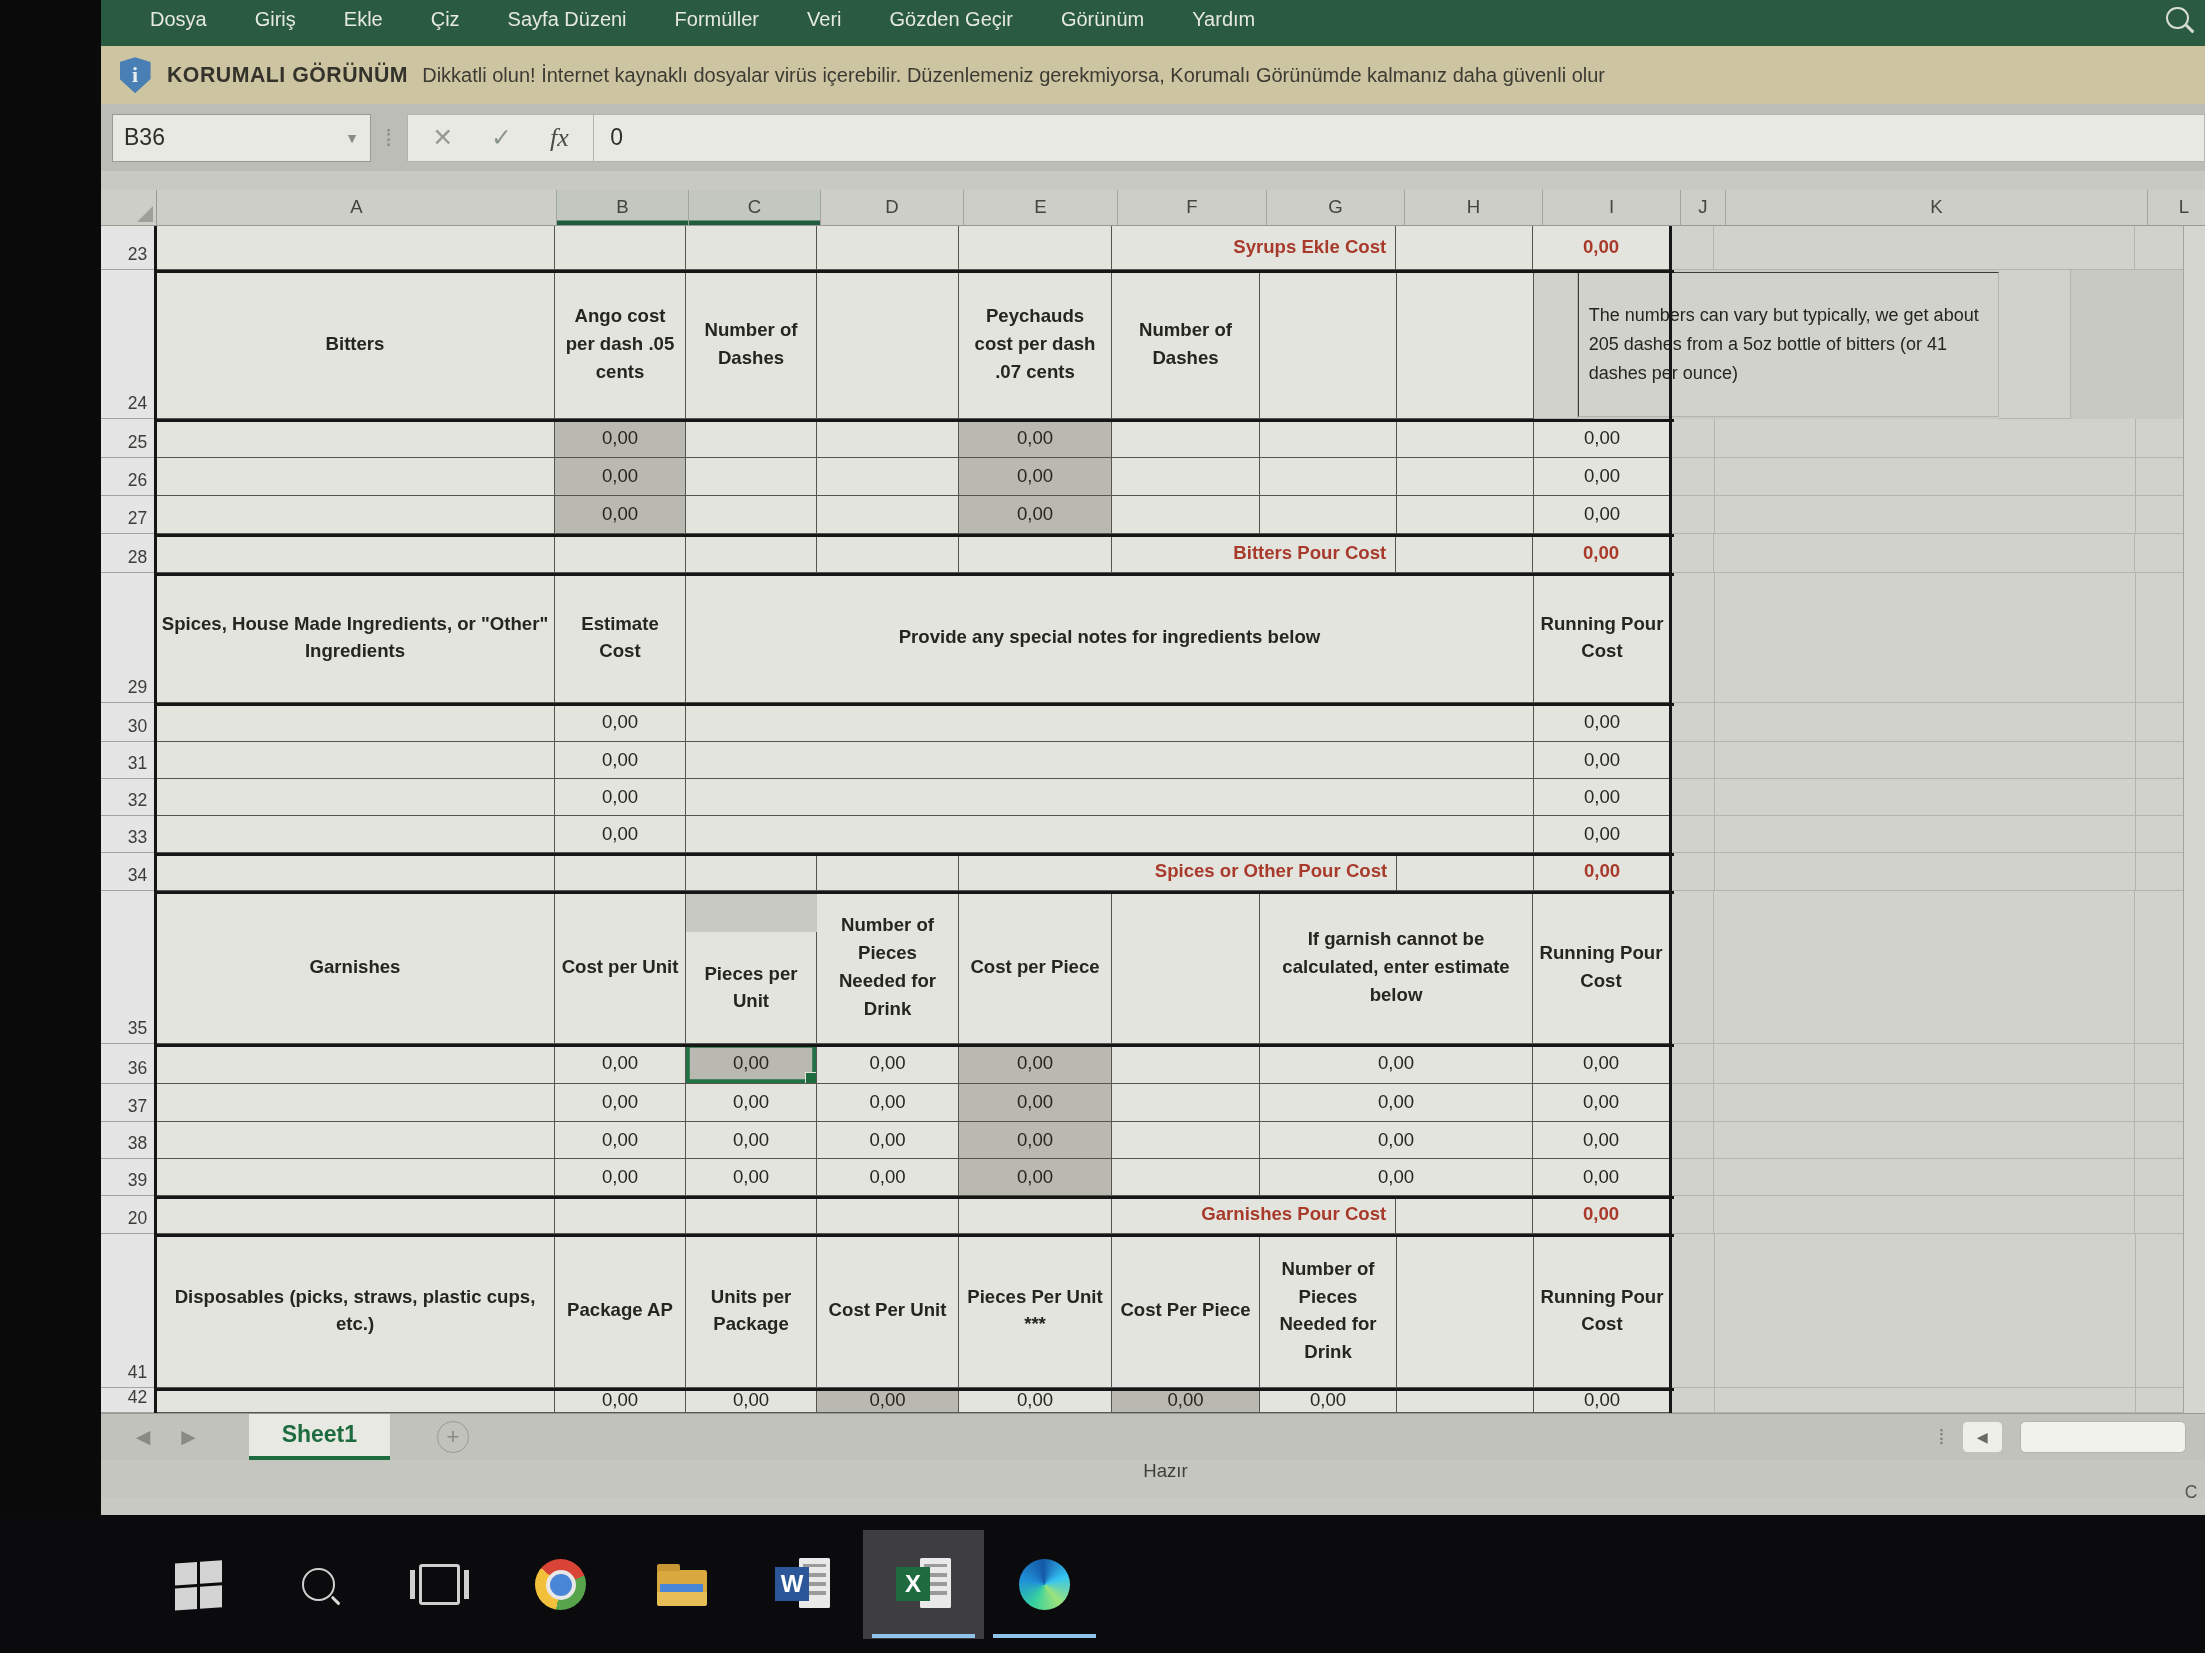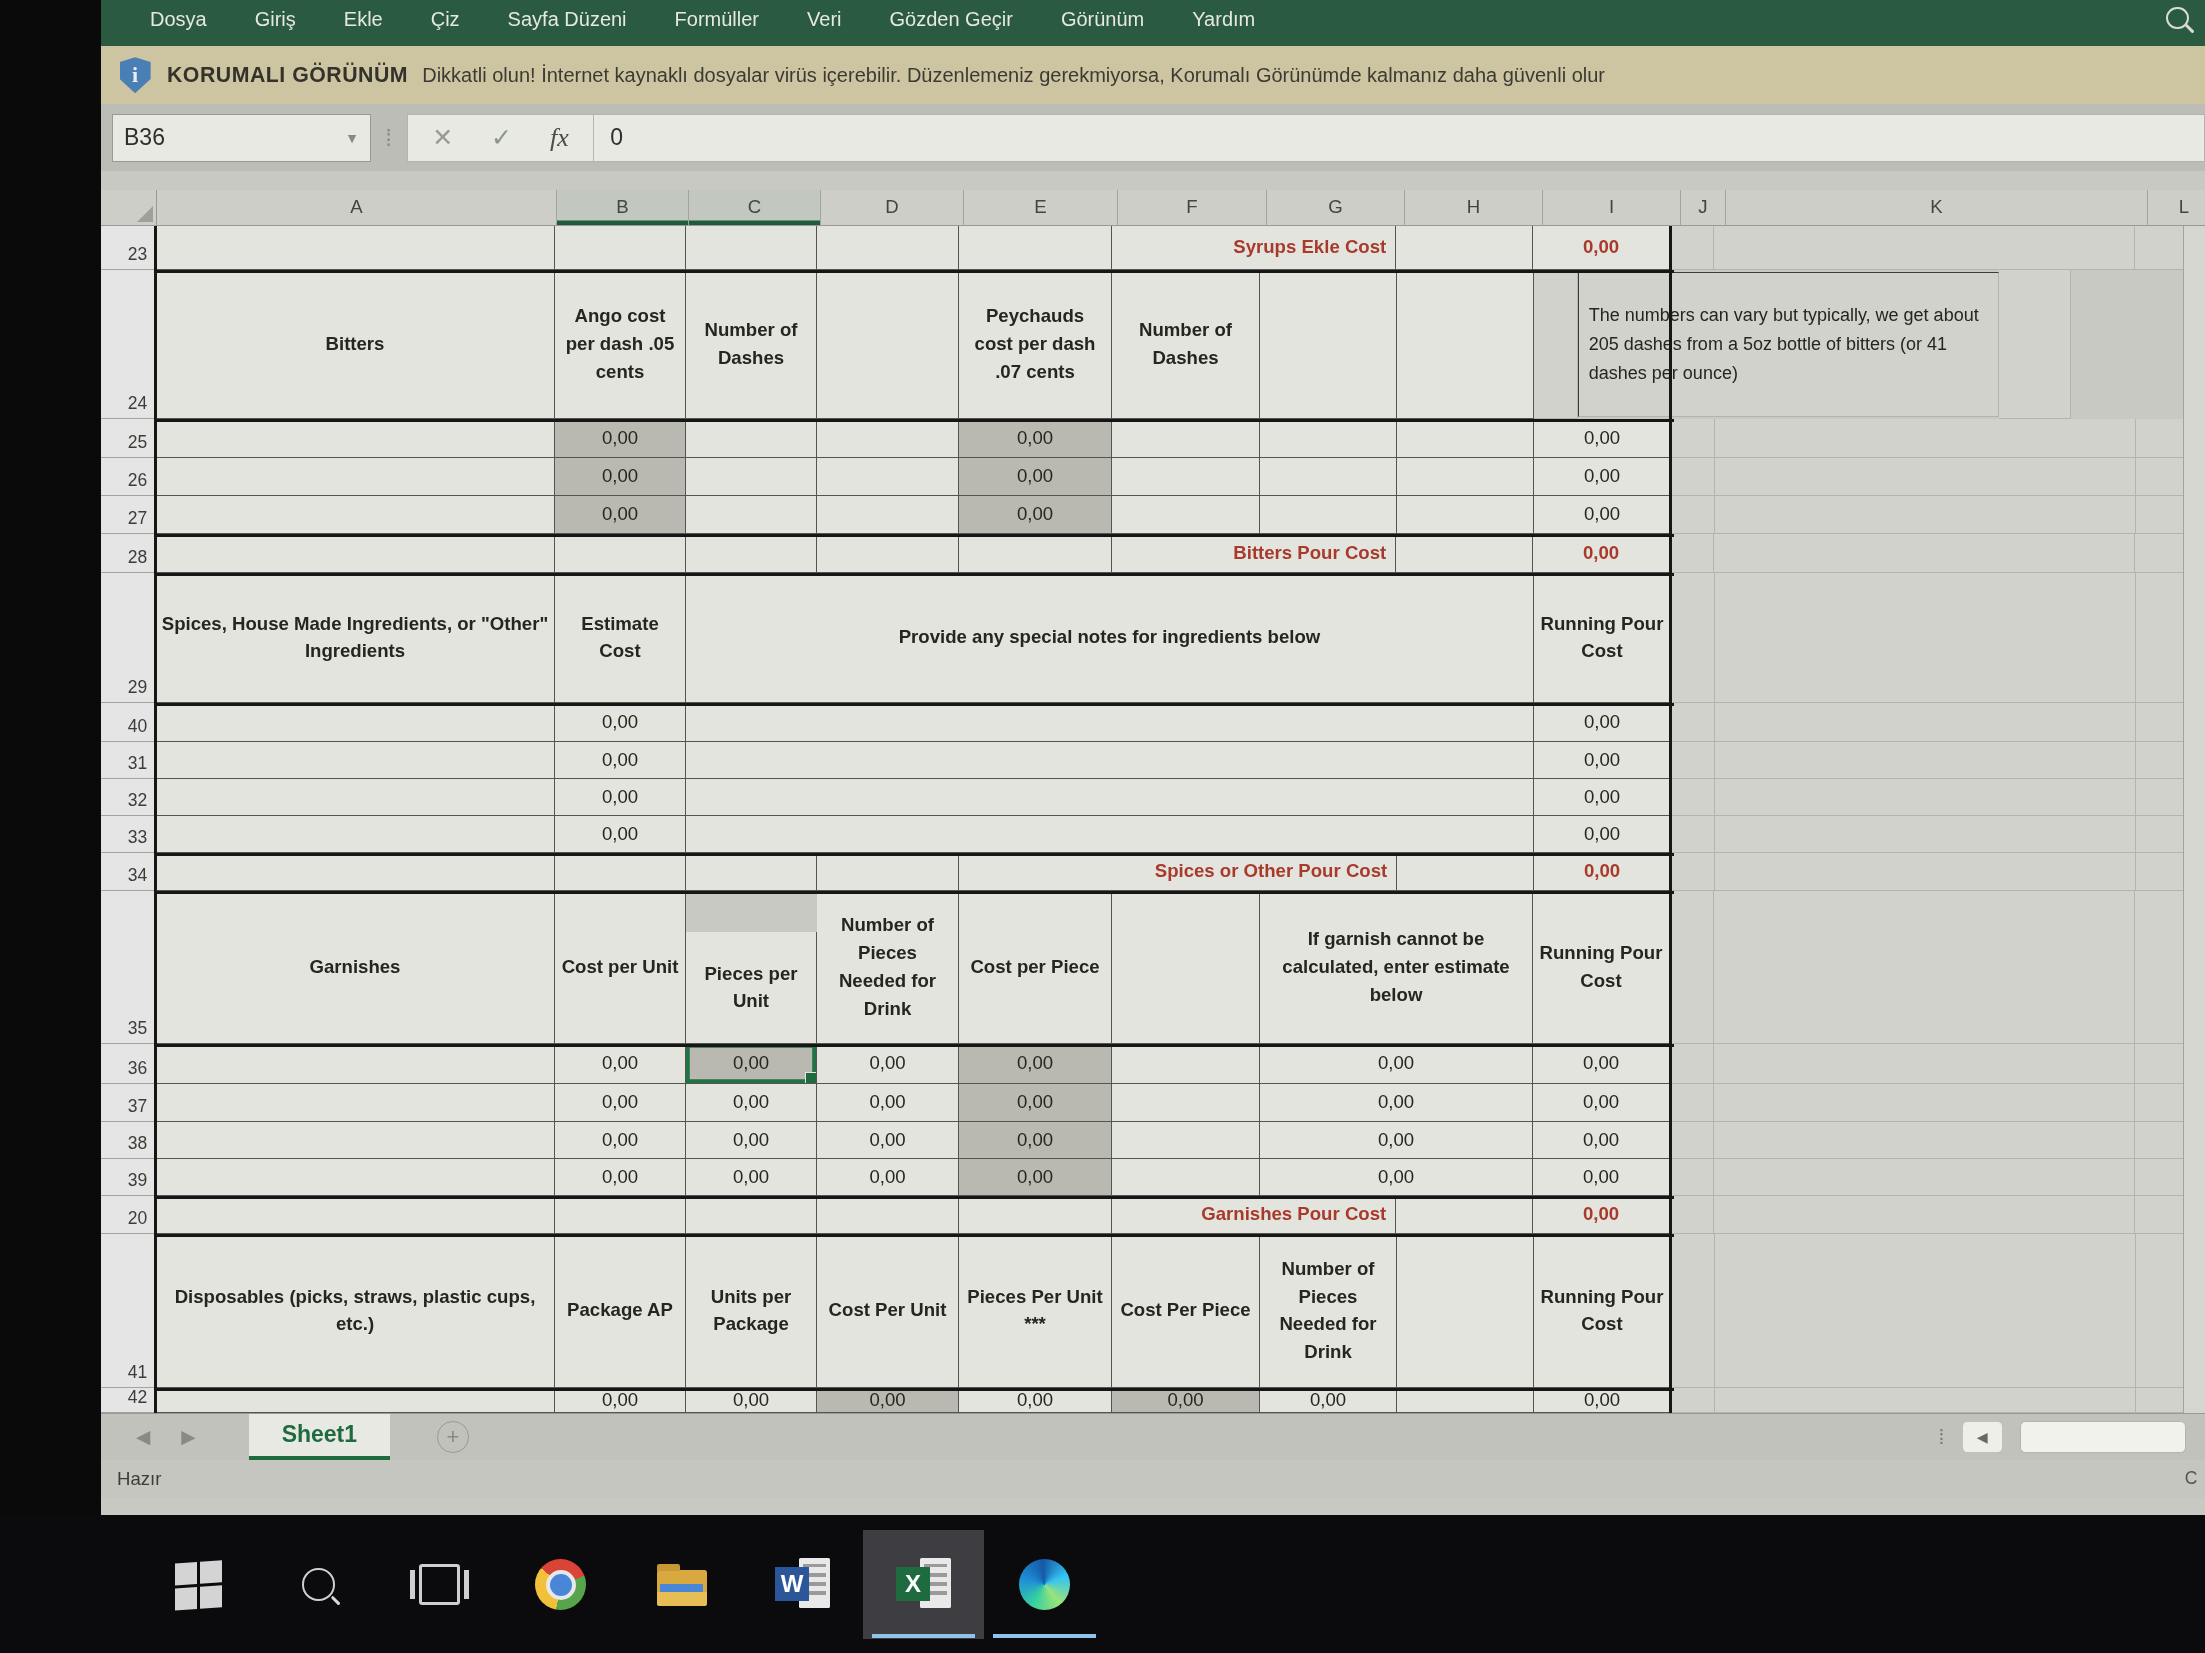--- a/index.html
+++ b/index.html
@@ -83,22 +83,22 @@
             border-bottom:4.4px solid #1e6b40;box-sizing:border-box;}
   .addsheet{margin-left:47px;width:29.5px;height:29.5px;border:1.6px solid #9a9a94;border-radius:50%;
             color:#8a8a84;font-size:22px;display:flex;align-items:center;justify-content:center;}
   .tabbar-right{margin-left:auto;display:flex;align-items:center;gap:18.6px;margin-right:18.6px;}
   .tdots{font-size:21px;color:#7a7a74;}
   .hscrollbtn{width:39px;height:29.5px;background:#efefe9;border-radius:4.4px;display:flex;align-items:center;
               justify-content:center;font-size:14.2px;color:#6a6a64;}
   .hscrolltrack{width:164px;height:29.5px;background:#f2f2ec;border:0.5px solid #b4b4ae;border-radius:5.5px;}
 
   
-  .statusbar{height:38px;background:#c6c6c0;display:flex;align-items:center;padding-left:16px;
-             font-size:18.6px;color:#3e3e39;}
+  .statusbar{height:38px;background:#c6c6c0;display:flex;align-items:center;padding-left:25px;
+             font-size:18.6px;color:#3e3e39;flex-direction:column;}
   .status-right{margin-left:auto;margin-right:7.7px;color:#55554f;font-size:17.5px;}
 
   
   .taskbar{position:absolute;left:0;bottom:0;width:2205px;height:139px;background:#0b0b0d;
            display:flex;align-items:center;padding-left:137px;box-sizing:border-box;}
   .task{width:121px;height:109px;display:flex;align-items:center;justify-content:center;position:relative;}
   .task.active{background:#3e3e42;}
   .task.running::after{content:'';position:absolute;left:8.8px;right:8.8px;bottom:1.1px;height:4.4px;background:#8fc3ea;}
   .winlogo{width:46px;height:46px;display:grid;grid-template-columns:22px 22px;grid-template-rows:22px 22px;
            gap:2.7px;transform:skewY(-4deg);}
@@ -322,21 +322,21 @@
               <span>Provide any special notes for ingredients below</span>
             </div>
             <div class="cell in hdr" style="width: 137px;">
               <span>Running Pour Cost</span>
             </div>
             <div class="cell out" style="width: 44px;"></div>
             <div class="cell out" style="width: 421px;"></div>
             <div class="cell out" style="width: 72px;"></div>
           </div>
           <div class="grow tt" style="height: 39px;">
-            <div class="rowhdr">40</div>
+            <div class="rowhdr">30</div>
             <div class="cell in" style="width: 399px;"></div>
             <div class="cell in" style="width: 131px;">
               <span>0,00</span>
             </div>
             <div class="cell in" style="width: 848px;"></div>
             <div class="cell in" style="width: 137px;">
               <span>0,00</span>
             </div>
             <div class="cell out" style="width: 44px;"></div>
             <div class="cell out" style="width: 421px;"></div>

